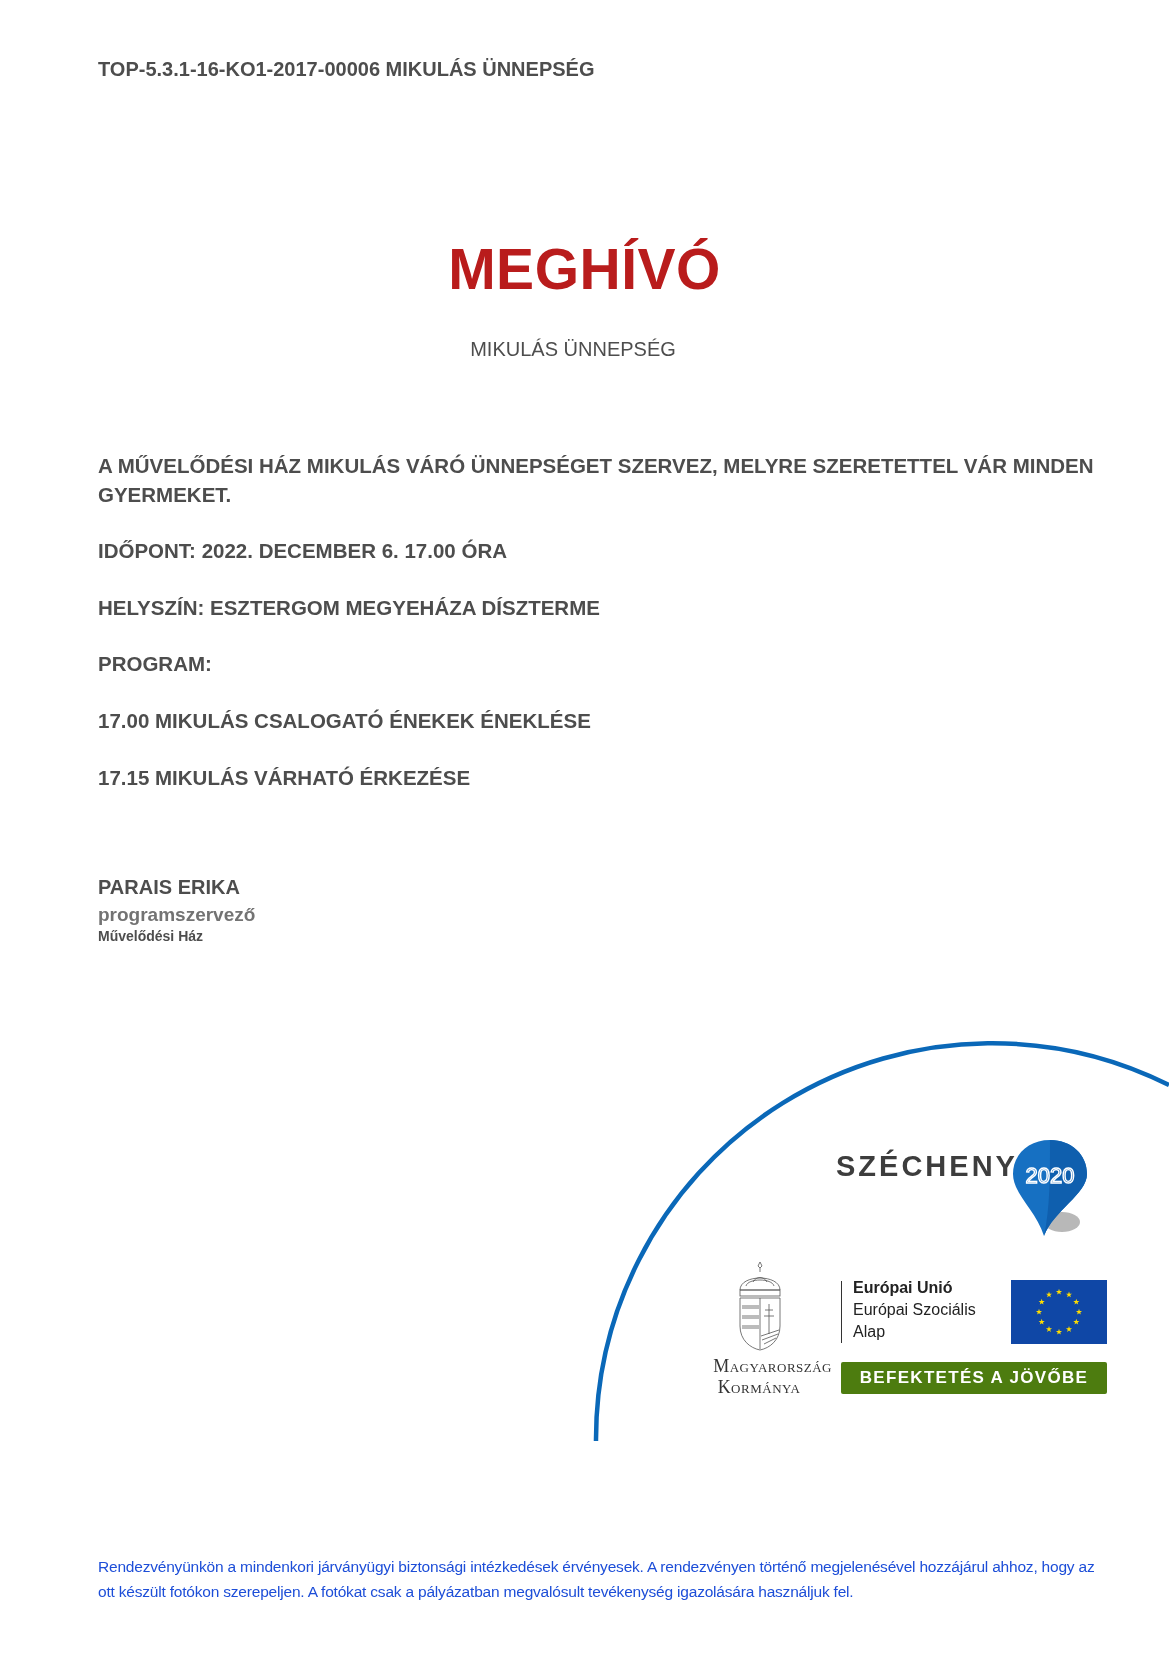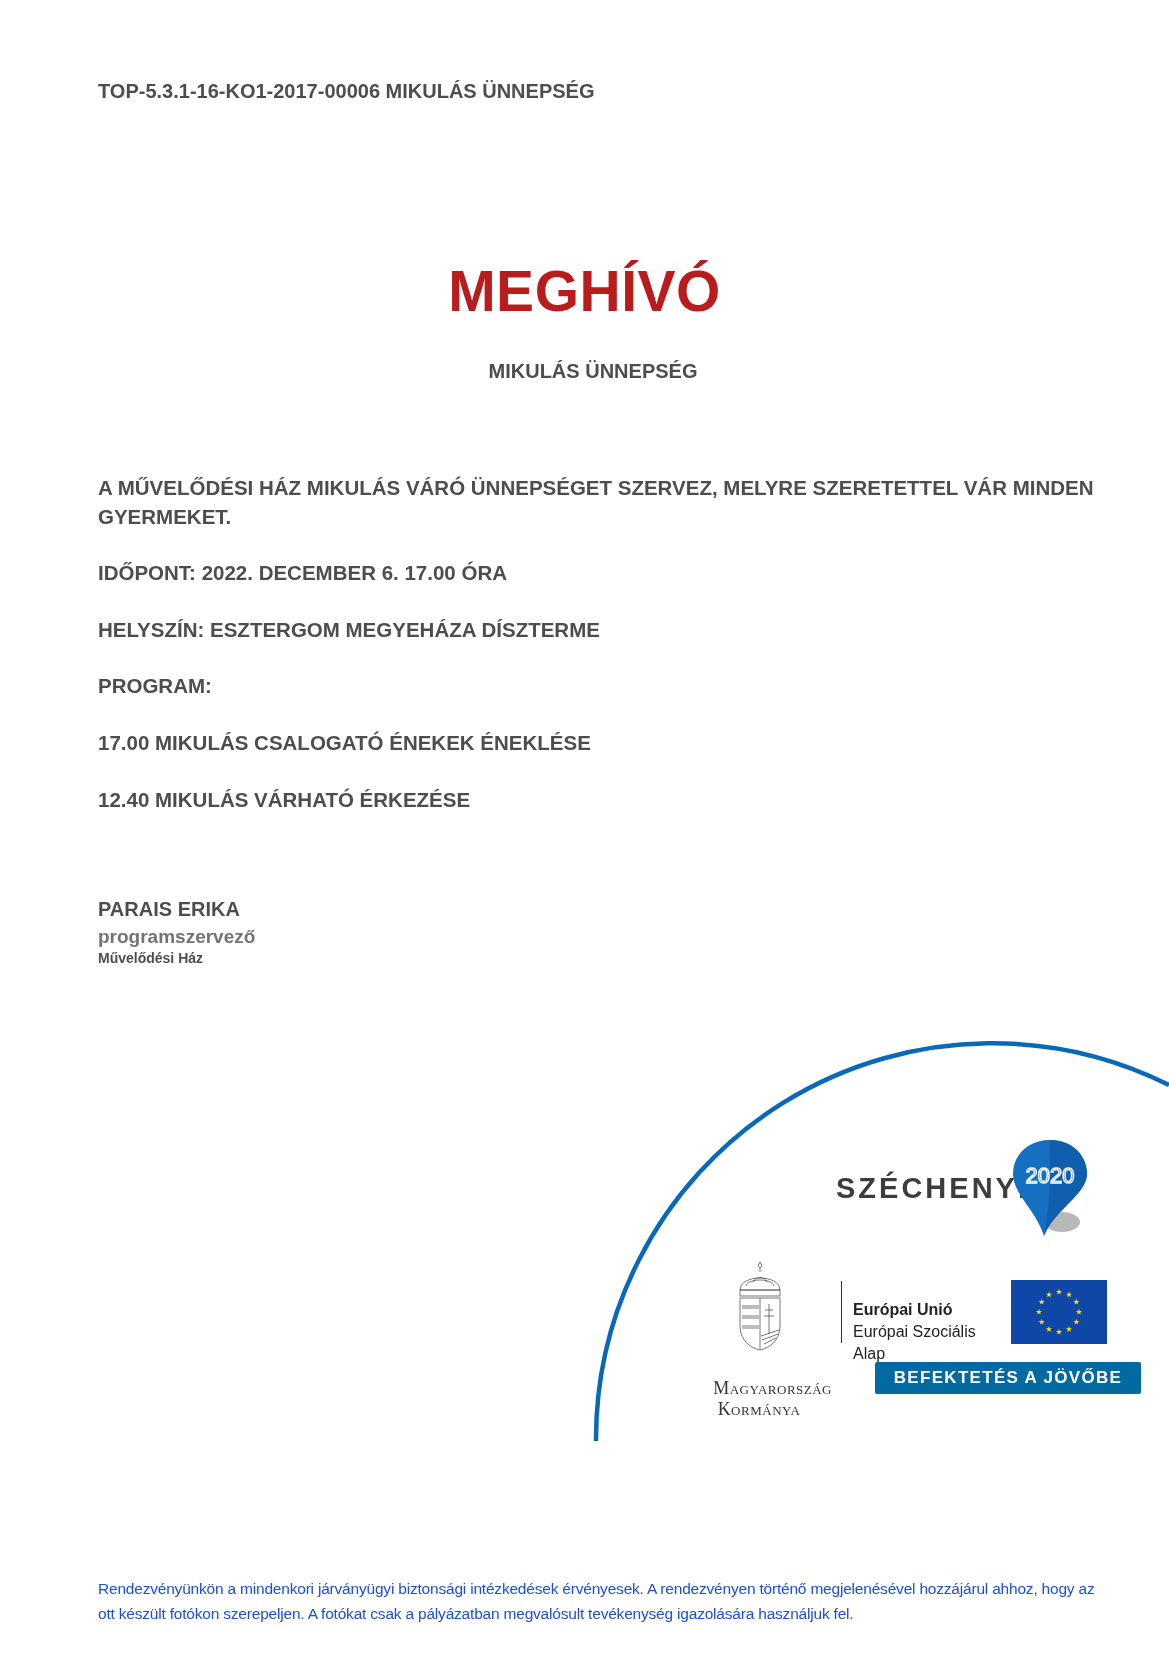--- a/index.html
+++ b/index.html
@@ -1,57 +1,57 @@
 <!DOCTYPE html>
 <html><head>
 <meta charset="utf-8">
 <style>
   html, body { margin: 0; padding: 0; background: #ffffff; }
   body { width: 1169px; height: 1654px; position: relative; overflow: hidden;
          font-family: "Liberation Sans", sans-serif; color: #4a4a4a; }
-  .abs { position: absolute; white-space: nowrap; margin-top: 22px; }
+  .abs { position: absolute; white-space: nowrap; }
   .hdr { left: 98px; top: 58px; font-size: 20px; font-weight: bold; color: #4d4d4d; letter-spacing: 0px; }
   .title { left: 0; width: 1169px; text-align: center; top: 236px; font-size: 57px; font-weight: bold; color: #b91c1c; letter-spacing: 0.5px; }
-  .subtitle { left: 0; width: 1146px; text-align: center; top: 338px; font-size: 20px; font-weight: bold; color: #4d4d4d; padding-left: 20px; }
+  .subtitle { left: 0; width: 1146px; text-align: center; top: 338px; font-size: 20px; font-weight: normal; color: #4d4d4d; }
   .para { left: 98px; top: 451px; width: 1000px; font-size: 20.5px; font-weight: bold; color: #4d4d4d; line-height: 29px; white-space: normal; }
   .line { left: 98px; font-size: 20.5px; font-weight: bold; color: #4d4d4d; }
   .sig1 { left: 98px; top: 876px; font-size: 20px; font-weight: bold; color: #4d4d4d; }
   .sig2 { left: 98px; top: 904px; font-size: 19px; font-weight: bold; color: #737373; }
   .sig3 { left: 98px; top: 928px; font-size: 14px; font-weight: bold; color: #4d4d4d; }
   .footer { left: 98px; top: 1554px; width: 1000px; font-size: 15.5px; line-height: 25px; color: #1d4ed8;
             white-space: normal; font-family: "Liberation Sans", sans-serif; letter-spacing: -0.2px; }
   svg.arc { position: absolute; left: 0; top: 0; }
   .szech { left: 836px; top: 1150px; font-size: 29px; font-weight: bold; color: #3d3d3d; letter-spacing: 3px; }
   .pin { position: absolute; left: 1010px; top: 1138px; width: 80px; height: 100px; }
   .coat { position: absolute; left: 736px; top: 1260px; width: 48px; height: 92px; }
   .mk1 { left: 686px; top: 1356px; width: 146px; text-align: right; font-family: "Liberation Serif", serif; font-size: 18px; color: #333; letter-spacing: 0.5px; font-variant: small-caps; }
   .mk2 { left: 686px; top: 1377px; width: 146px; text-align: center; font-family: "Liberation Serif", serif; font-size: 18px; color: #333; letter-spacing: 0.5px; font-variant: small-caps; }
   .vbar { position: absolute; left: 841px; top: 1281px; width: 1px; height: 62px; background: #333; }
   .eu1 { left: 853px; top: 1279px; font-size: 16px; font-weight: bold; color: #222; }
   .eu2 { left: 853px; top: 1301px; font-size: 16px; color: #222; }
   .eu3 { left: 853px; top: 1323px; font-size: 16px; color: #222; }
   .flag { position: absolute; left: 1011px; top: 1280px; width: 96px; height: 64px; background: #0f47a6; }
-  .banner { position: absolute; left: 841px; top: 1362px; width: 266px; height: 32px; background: #0369a1; border-radius: 2px;
-            color: #fff; font-size: 17px; font-weight: bold; letter-spacing: 1.3px; text-align: center; line-height: 32px; margin-left: 34px; }
+  .banner { position: absolute; left: 841px; top: 1362px; width: 266px; height: 32px; background: #4d7c0f; border-radius: 2px;
+            color: #fff; font-size: 17px; font-weight: bold; letter-spacing: 1.3px; text-align: center; line-height: 32px; }
 </style>
 </head>
 <body>
 
 <div class="abs hdr">TOP-5.3.1-16-KO1-2017-00006 MIKULÁS ÜNNEPSÉG</div>
 
 <div class="abs title">MEGHÍVÓ</div>
 <div class="abs subtitle">MIKULÁS ÜNNEPSÉG</div>
 
 <div class="abs para">A MŰVELŐDÉSI HÁZ MIKULÁS VÁRÓ ÜNNEPSÉGET SZERVEZ, MELYRE SZERETETTEL VÁR MINDEN GYERMEKET.</div>
 
 <div class="abs line" style="top:539px">IDŐPONT: 2022. DECEMBER 6. 17.00 ÓRA</div>
 <div class="abs line" style="top:596px">HELYSZÍN: ESZTERGOM MEGYEHÁZA DÍSZTERME</div>
 <div class="abs line" style="top:652px">PROGRAM:</div>
 <div class="abs line" style="top:709px">17.00 MIKULÁS CSALOGATÓ ÉNEKEK ÉNEKLÉSE</div>
-<div class="abs line" style="top:766px">12.40 MIKULÁS VÁRHATÓ ÉRKEZÉSE</div>
+<div class="abs line" style="top:766px">17.15 MIKULÁS VÁRHATÓ ÉRKEZÉSE</div>
 
 <div class="abs sig1">PARAIS ERIKA</div>
 <div class="abs sig2">programszervező</div>
 <div class="abs sig3">Művelődési Ház</div>
 
 <svg class="arc" width="1169" height="1654">
   <path d="M 596 1441 A 396 396 0 0 1 1169 1085" fill="none" stroke="#0a68b8" stroke-width="4.5"></path>
 </svg>
 
 <div class="abs szech">SZÉCHENYI</div>

